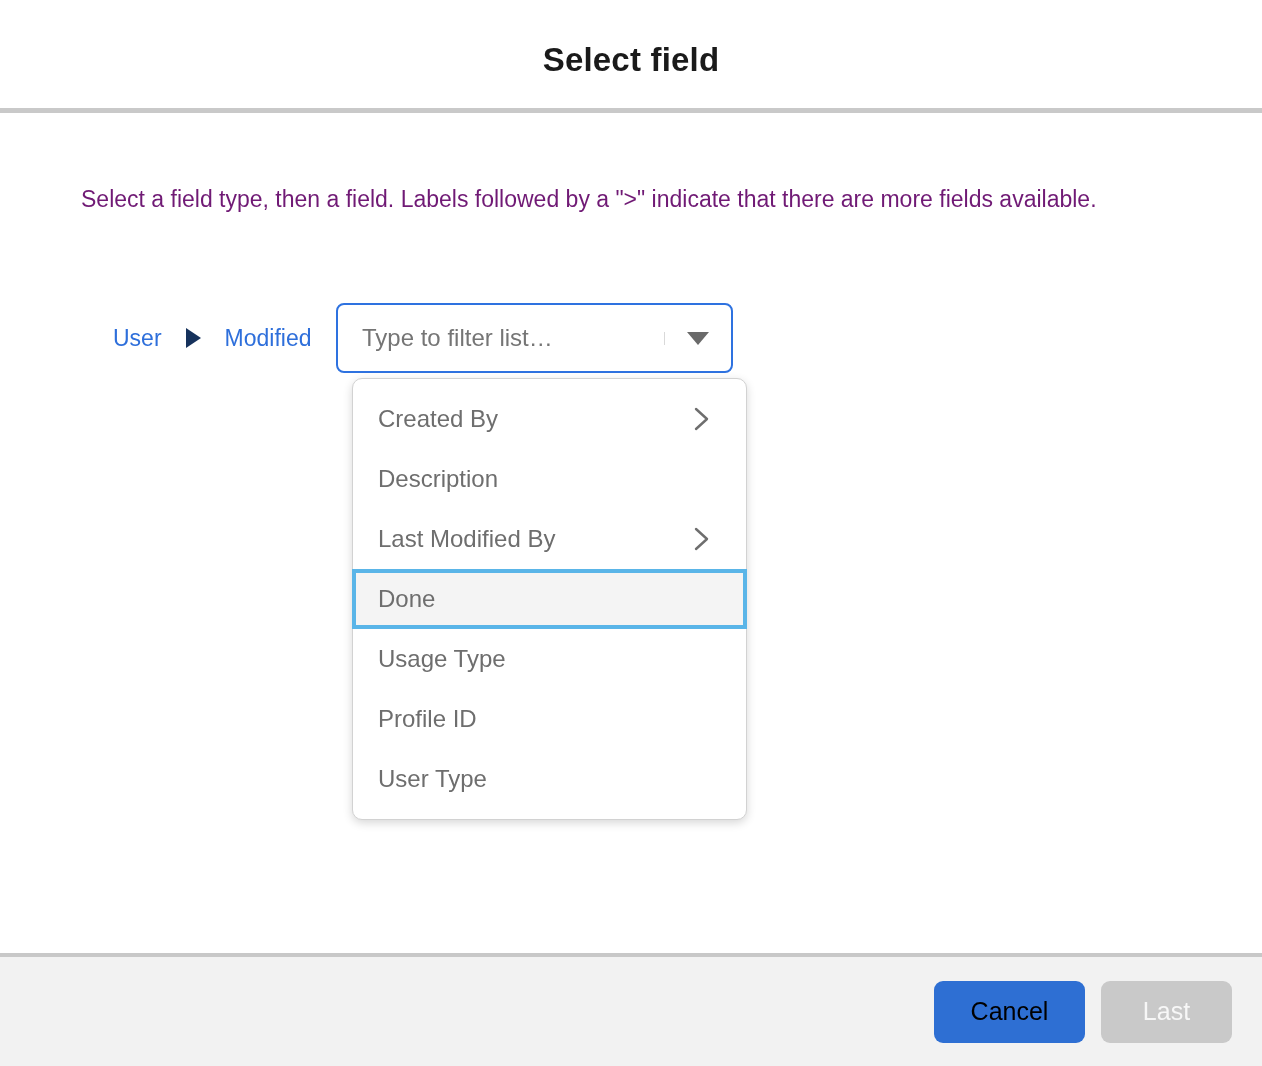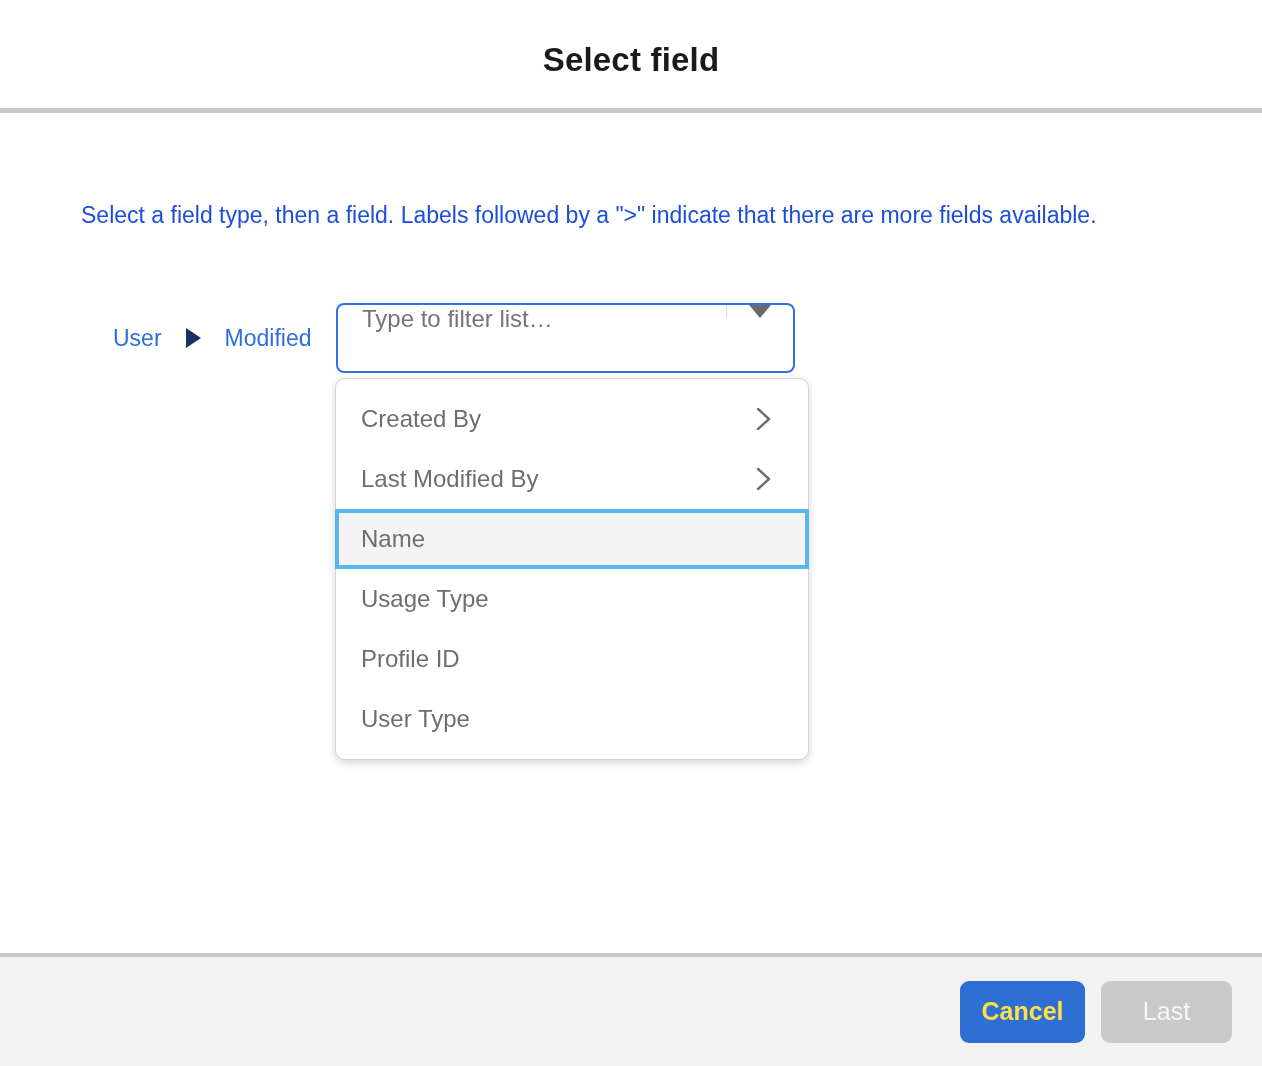--- a/index.html
+++ b/index.html
@@ -18,44 +18,44 @@
     border-bottom: 5px solid #c9c9c9;
     box-sizing: content-box;
     display: flex; align-items: center; justify-content: center;
   }
   .dialog-title {
     font-size: 33px; font-weight: 600; color: #1a1a1a; letter-spacing: 0.2px; margin-top: 12px;
   }
 
   
   .instructions {
-    position: absolute; left: 81px; top: 196px; width: 1060px;
-    font-size: 23px; line-height: 39px; color: #1d4ed8;
+    position: absolute; left: 81px; top: 180px; width: 1060px;
+    font-size: 23px; line-height: 39px; color: #701a75;
   }
 
   
   .breadcrumb {
     position: absolute; left: 81px; top: 303px; height: 70px;
     display: flex; align-items: center; margin-left: 32px;
   }
   .crumb-link {
     font-size: 23px; color: #2e6fdb; cursor: pointer; text-decoration: none;
   }
   .crumb-sep {
     width: 0; height: 0; margin: 0 24px;
     border-left: 15px solid #16325c;
     border-top: 10px solid transparent;
     border-bottom: 10px solid transparent;
   }
 
   
   .combobox {
-    position: absolute; left: 336px; top: 303px; width: 459px; height: 70px;
+    position: absolute; left: 336px; top: 303px; width: 397px; height: 70px;
     border: 2px solid #2e72e0; border-radius: 8px; background: #ffffff;
-    box-sizing: border-box; display: flex; align-items: flex-start;
+    box-sizing: border-box; display: flex; align-items: center;
   }
   .filter-input {
     flex: 1 1 auto; min-width: 0;
     border: none; outline: none; background: transparent;
     font-family: "Liberation Sans", "DejaVu Sans", sans-serif;
     font-size: 24px; color: #444444; padding: 0 0 0 24px;
   }
   .filter-input::placeholder { color: #757575; opacity: 1; }
   .combo-trigger {
     width: 66px; flex: 0 0 66px;
@@ -65,21 +65,21 @@
   }
   .caret-down {
     width: 0; height: 0;
     border-left: 11px solid transparent;
     border-right: 11px solid transparent;
     border-top: 13px solid #6a6a6a;
   }
 
   
   .listbox {
-    position: absolute; left: 335px; top: 378px; width: 474px;
+    position: absolute; left: 352px; top: 378px; width: 395px;
     box-sizing: border-box;
     background: #ffffff;
     border: 1px solid #d2d2d2; border-radius: 10px;
     box-shadow: 0 3px 10px rgba(0,0,0,0.16);
     padding: 10px 0;
     z-index: 5;
   }
   .option {
     height: 60px; box-sizing: border-box;
     display: flex; align-items: center; justify-content: space-between;
@@ -102,21 +102,21 @@
     box-sizing: border-box;
     display: flex; align-items: center; justify-content: flex-end;
     gap: 16px; padding-right: 30px;
   }
   .btn {
     height: 62px; border: none; border-radius: 9px;
     font-family: "Liberation Sans", "DejaVu Sans", sans-serif;
     font-size: 25px; display: flex; align-items: center; justify-content: center;
     cursor: pointer;
   }
-  .btn-cancel { width: 125px; background: #2e6fd3; color: #fde047; font-weight: bold; }
+  .btn-cancel { width: 151px; background: #2e6fd3; color: #000000; }
   .btn-done   { width: 131px; background: #c9c9c9; color: #f7f7f7; cursor: default; }
 </style>
 </head>
 <body>
 
 <div class="dialog-header">
   <div class="dialog-title">Select field</div>
 </div>
 
 <div class="instructions">Select a field type, then a field. Labels followed by a "&gt;" indicate that there are more fields available.</div>
@@ -137,30 +137,33 @@
 
 <div class="listbox">
 
   <div class="option">
     <span>Created By</span>
     <svg class="chevron-right" width="21" height="26" viewBox="0 0 21 26">
       <polyline points="5,3 16,13 5,23" fill="none" stroke="#6e6e6e" stroke-width="2.4" stroke-linecap="round" stroke-linejoin="round"></polyline>
     </svg>
   </div>
 
+  <div class="option">
+    <span>Description</span>
+  </div>
 
   <div class="option">
     <span>Last Modified By</span>
     <svg class="chevron-right" width="21" height="26" viewBox="0 0 21 26">
       <polyline points="5,3 16,13 5,23" fill="none" stroke="#6e6e6e" stroke-width="2.4" stroke-linecap="round" stroke-linejoin="round"></polyline>
     </svg>
   </div>
 
   <div class="option selected">
-    <span>Name</span>
+    <span>Done</span>
   </div>
 
   <div class="option">
     <span>Usage Type</span>
   </div>
 
   <div class="option">
     <span>Profile ID</span>
   </div>
 

